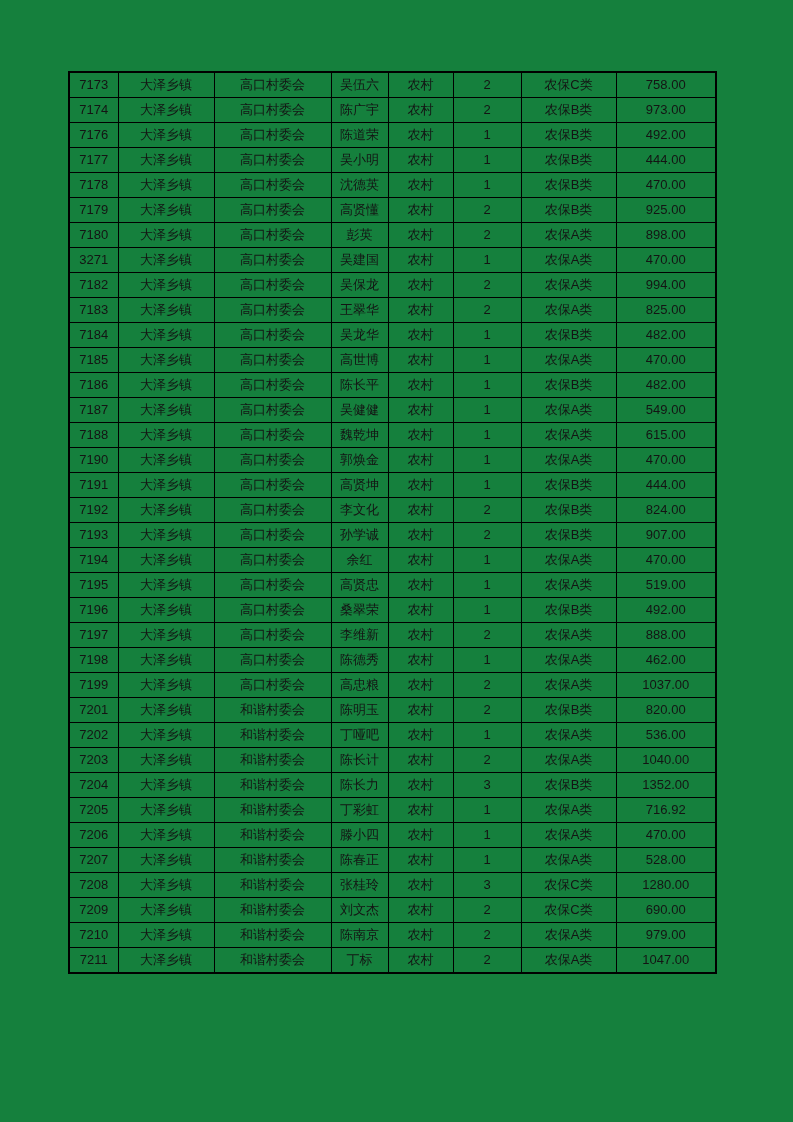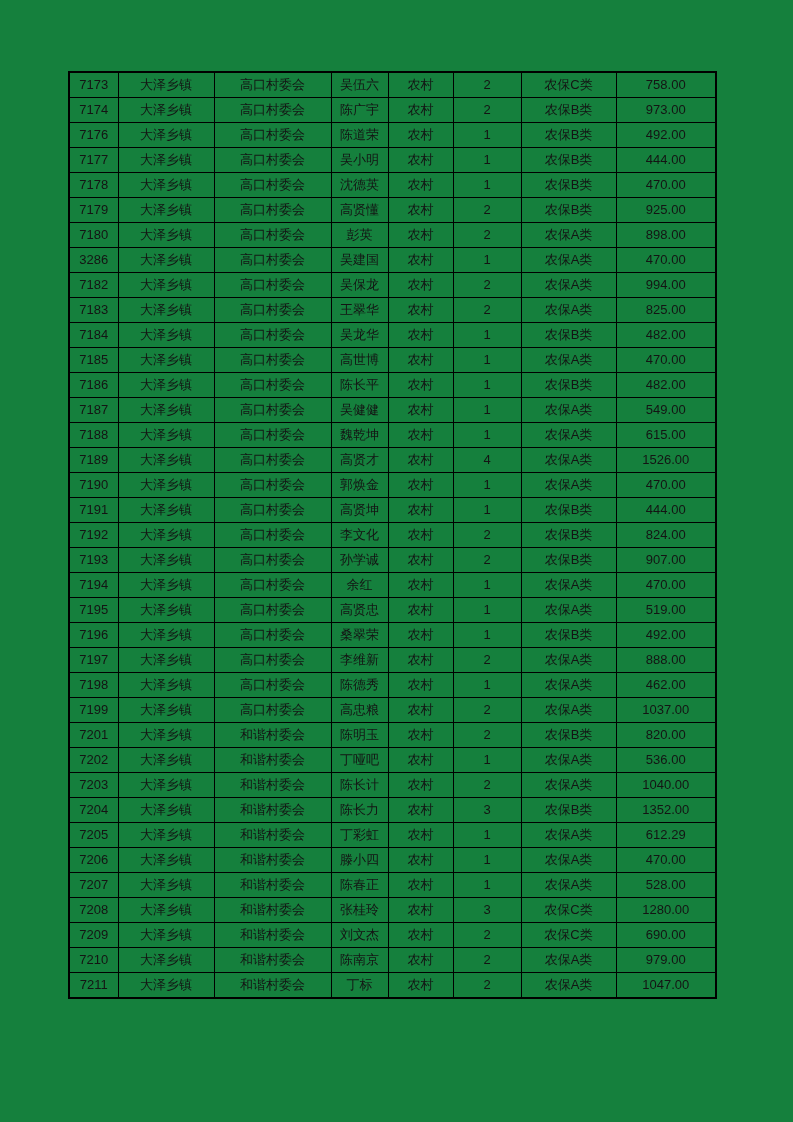--- a/index.html
+++ b/index.html
@@ -124,21 +124,21 @@
           <td>7180</td>
           <td>大泽乡镇</td>
           <td>高口村委会</td>
           <td>彭英</td>
           <td>农村</td>
           <td>2</td>
           <td>农保A类</td>
           <td>898.00</td>
         </tr>
         <tr>
-          <td>3286</td>
+          <td>3271</td>
           <td>大泽乡镇</td>
           <td>高口村委会</td>
           <td>吴建国</td>
           <td>农村</td>
           <td>1</td>
           <td>农保A类</td>
           <td>470.00</td>
         </tr>
         <tr>
           <td>7182</td>
@@ -204,30 +204,20 @@
           <td>7188</td>
           <td>大泽乡镇</td>
           <td>高口村委会</td>
           <td>魏乾坤</td>
           <td>农村</td>
           <td>1</td>
           <td>农保A类</td>
           <td>615.00</td>
         </tr>
         <tr>
-          <td>7189</td>
-          <td>大泽乡镇</td>
-          <td>高口村委会</td>
-          <td>高贤才</td>
-          <td>农村</td>
-          <td>4</td>
-          <td>农保A类</td>
-          <td>1526.00</td>
-        </tr>
-        <tr>
           <td>7190</td>
           <td>大泽乡镇</td>
           <td>高口村委会</td>
           <td>郭焕金</td>
           <td>农村</td>
           <td>1</td>
           <td>农保A类</td>
           <td>470.00</td>
         </tr>
         <tr>
@@ -361,21 +351,21 @@
           <td>1352.00</td>
         </tr>
         <tr>
           <td>7205</td>
           <td>大泽乡镇</td>
           <td>和谐村委会</td>
           <td>丁彩虹</td>
           <td>农村</td>
           <td>1</td>
           <td>农保A类</td>
-          <td>612.29</td>
+          <td>716.92</td>
         </tr>
         <tr>
           <td>7206</td>
           <td>大泽乡镇</td>
           <td>和谐村委会</td>
           <td>滕小四</td>
           <td>农村</td>
           <td>1</td>
           <td>农保A类</td>
           <td>470.00</td>

